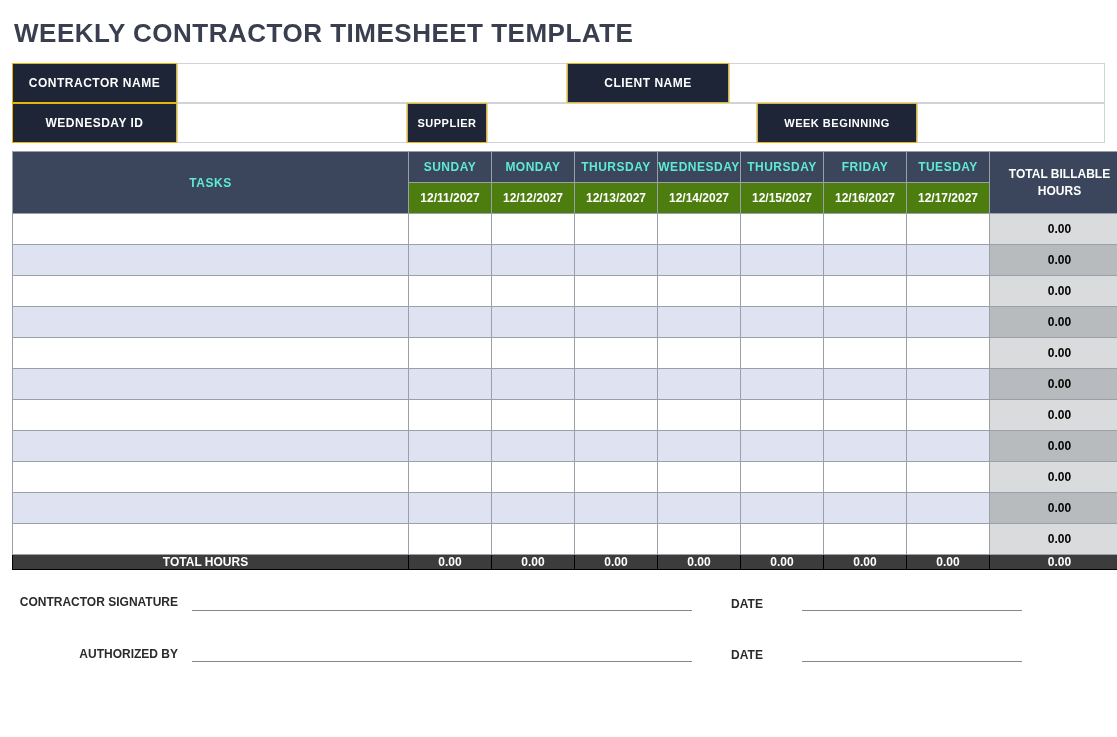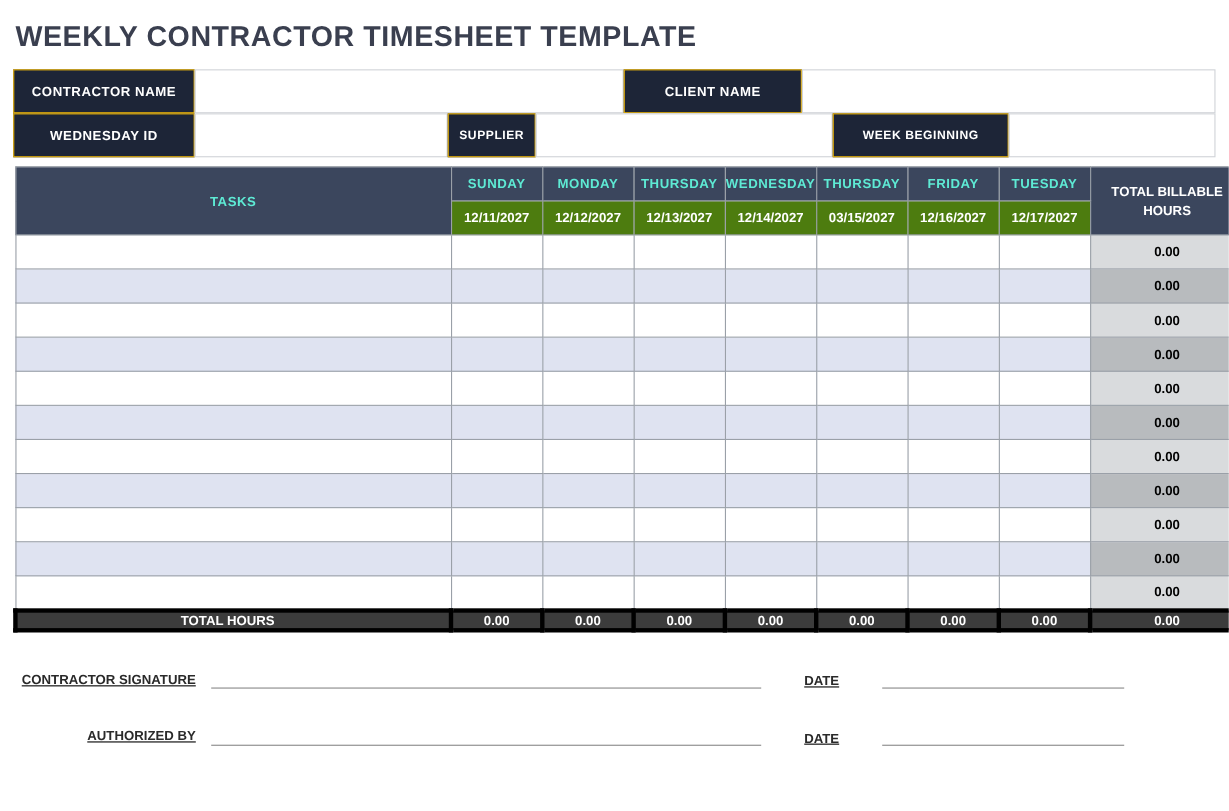--- a/index.html
+++ b/index.html
@@ -98,26 +98,26 @@
 .cell-task { text-align: left; padding-left: 6px; }
 .cell-total-light { background: #d9dbdd !important; font-weight: 700; font-size: 12px; text-align: center; padding-right: 10px;}
 .cell-total-dark { background: #b8bbbe !important; font-weight: 700; font-size: 12px; text-align: center; padding-right: 10px;}
 
 .footer-total-row td {
   background: #3c3c3c;
   color: #fff;
   font-weight: 700;
   font-size: 12px;
   height: 14px;
-  border: 4px solid #000000;
+  border: 1px solid #000000;
 }
 .footer-total-label { text-align: right; padding-right: 10px !important;}
 .footer-total-val { text-align: center; }
 
-.sig-block { margin-top: 36px; text-decoration: underline; }
+.sig-block { margin-top: 25px; }
 .sig-row {
   display: flex;
   align-items: flex-end;
   margin-bottom: 36px;
 }
 .sig-label {
   width: 180px;
   font-size: 12px;
   font-weight: 700;
   color: #2a2a2a;
@@ -186,21 +186,21 @@
       <th class="th-dark">THURSDAY</th>
       <th class="th-dark">FRIDAY</th>
       <th class="th-dark">TUESDAY</th>
       <th rowspan="2" class="th-total">TOTAL BILLABLE HOURS</th>
     </tr>
     <tr>
       <th class="th-mid">12/11/2027</th>
       <th class="th-mid">12/12/2027</th>
       <th class="th-mid">12/13/2027</th>
       <th class="th-mid">12/14/2027</th>
-      <th class="th-mid">03/15/2027</th>
+      <th class="th-mid">12/15/2027</th>
       <th class="th-mid">12/16/2027</th>
       <th class="th-mid">12/17/2027</th>
     </tr>
   </thead>
   <tbody id="ts-body">
         <tr class="row-white">
           <td class="cell-task"></td>
           <td></td>
           <td></td>
           <td></td>

